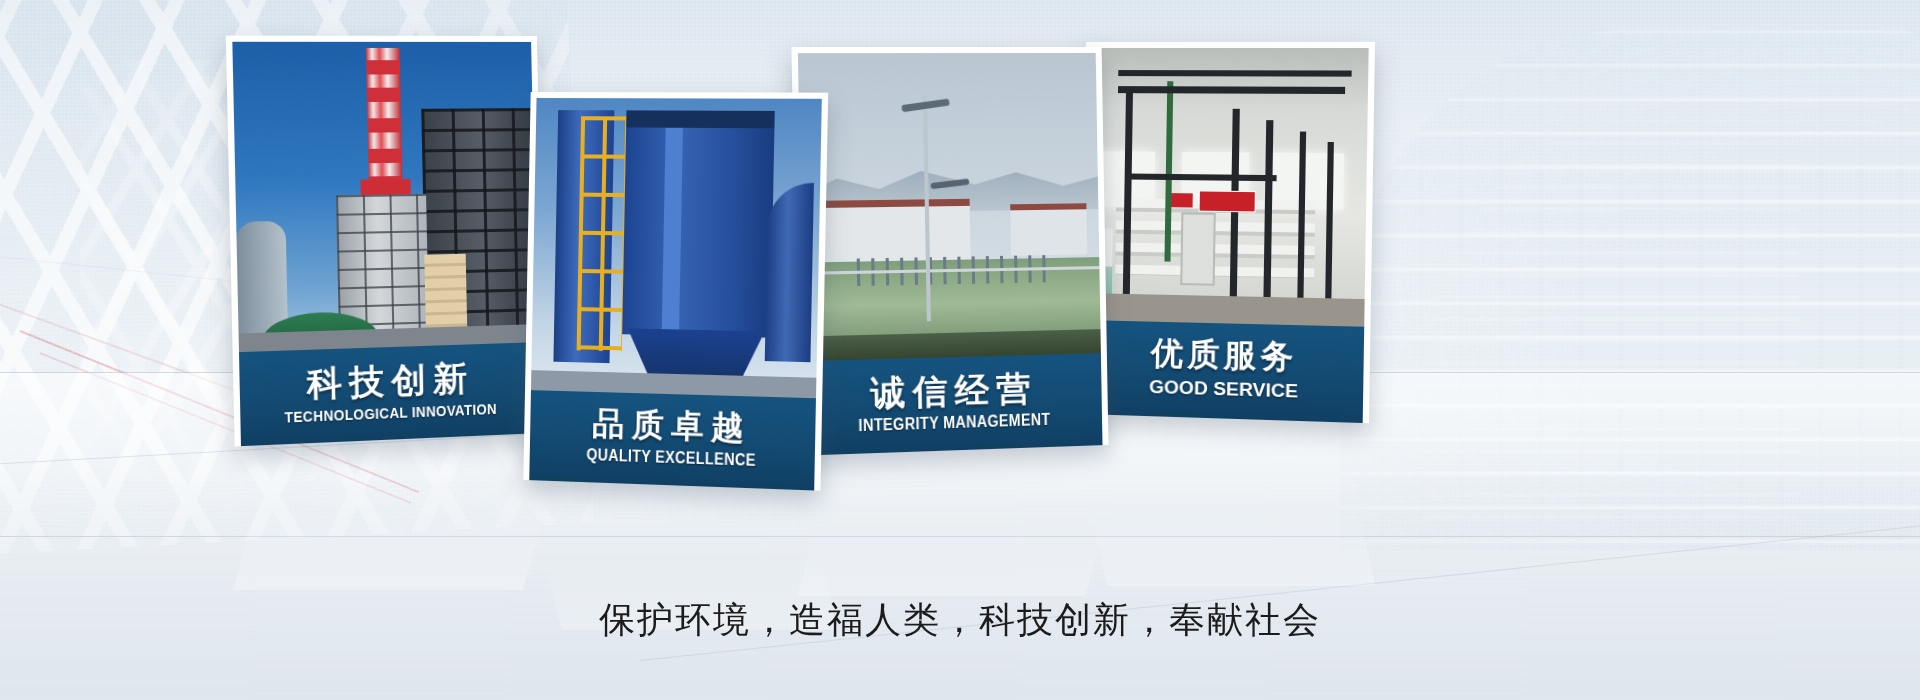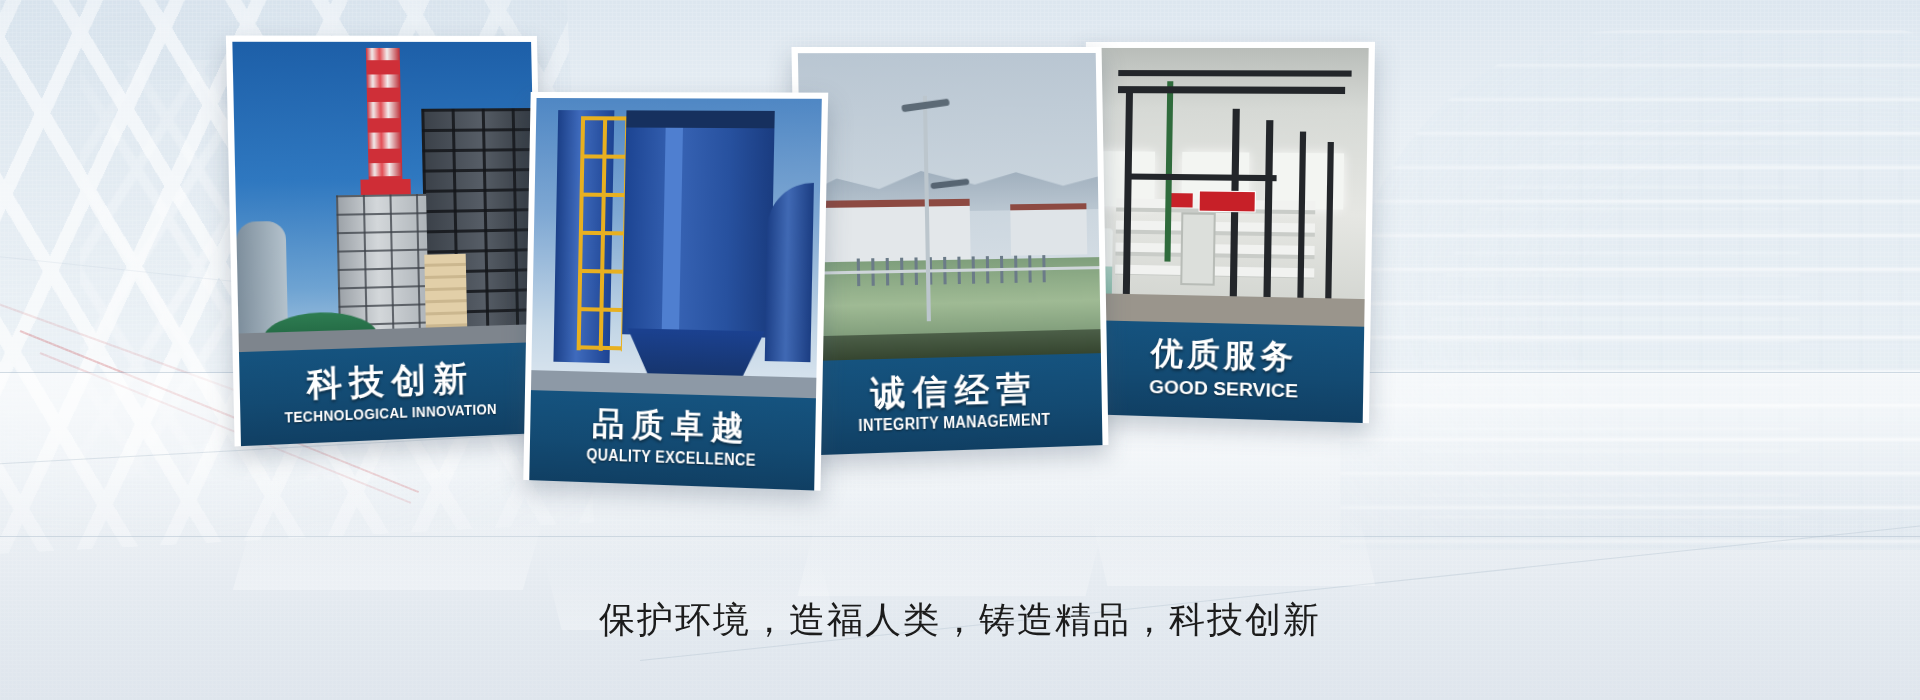--- a/index.html
+++ b/index.html
@@ -358,15 +358,15 @@
         <div class="p4-floor"></div>
       </div>
       <div class="caption">
         <div class="cn">优质服务</div>
         <div class="en">GOOD SERVICE</div>
       </div>
     </div>
 
   </div>
 
-  <div class="tagline">保护环境，造福人类，铸造精品，科技创新</div>
+  <div class="tagline">保护环境，造福人类，科技创新，奉献社会</div>
 
 </div>
 
 </body></html>

